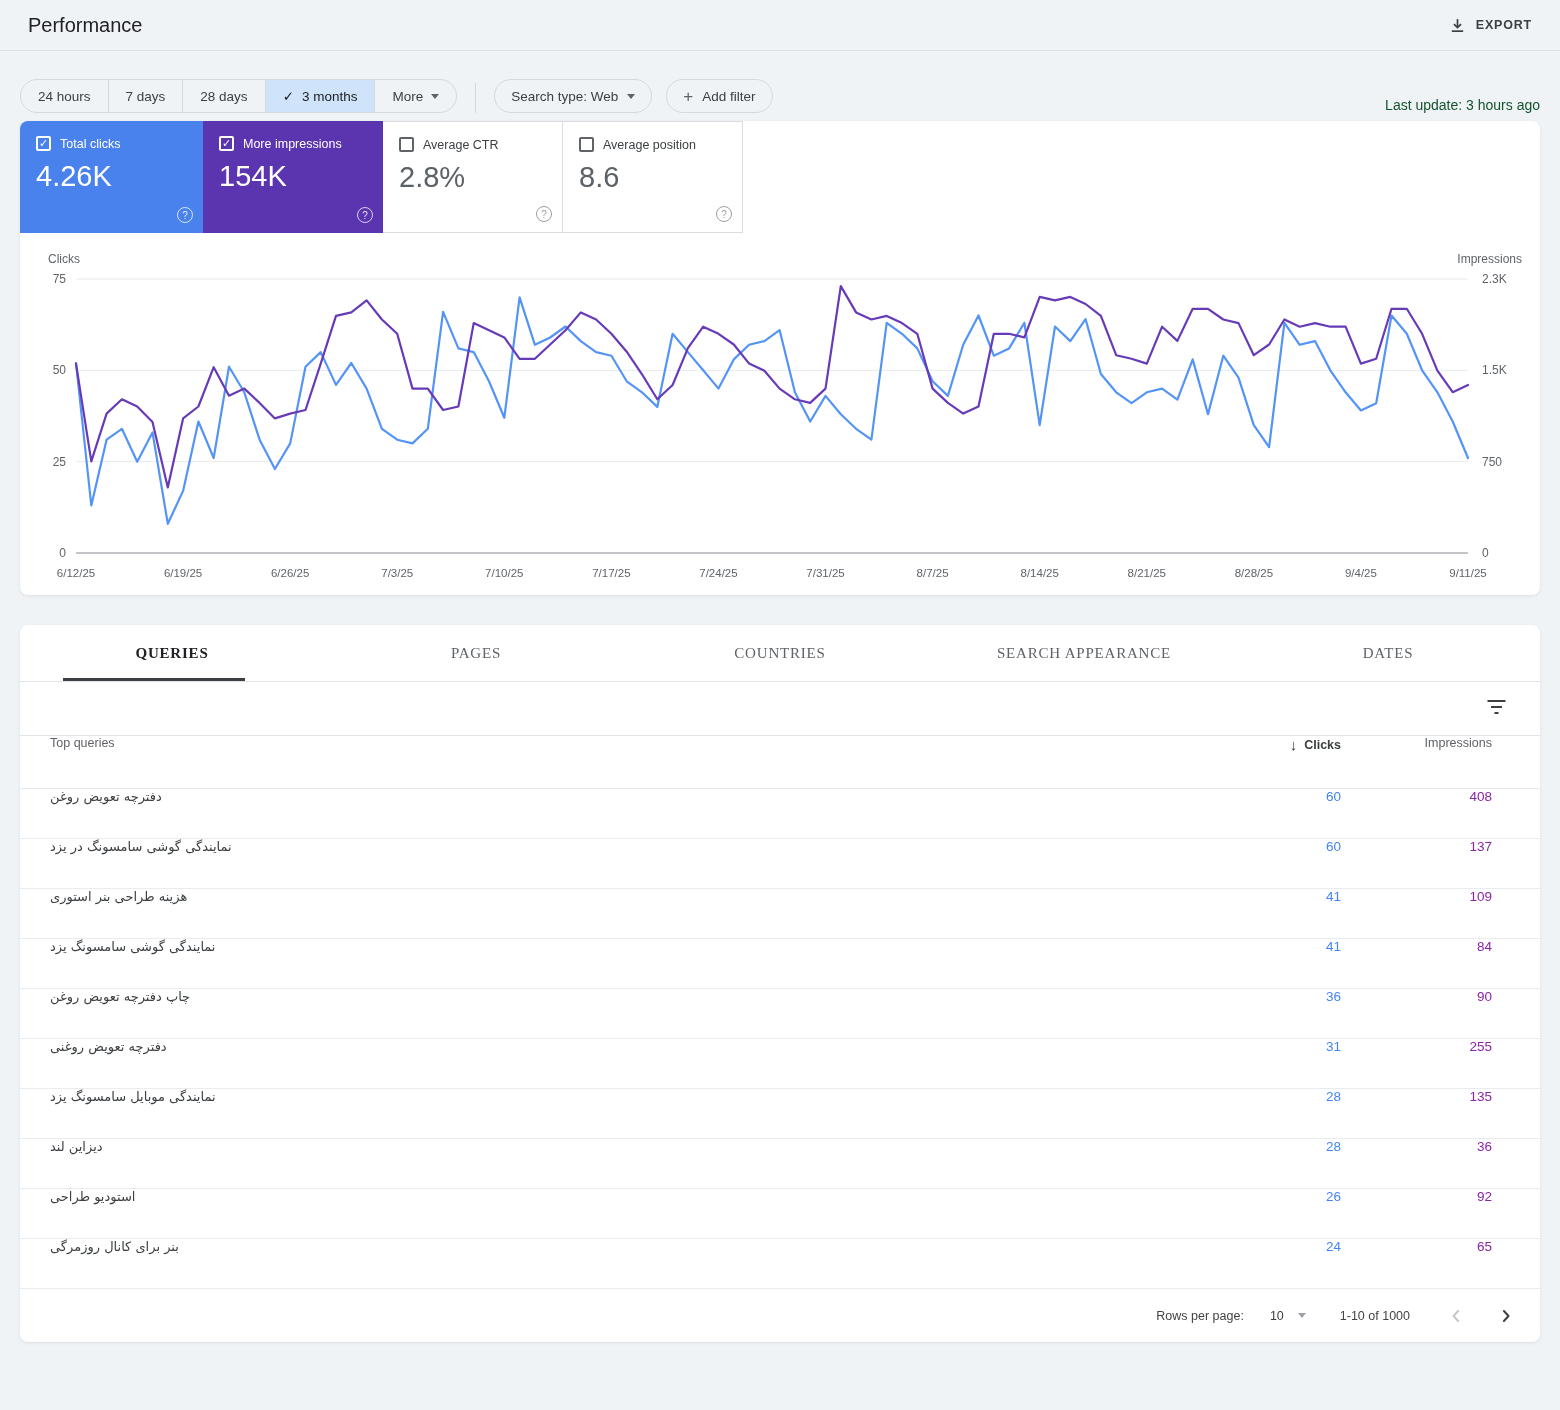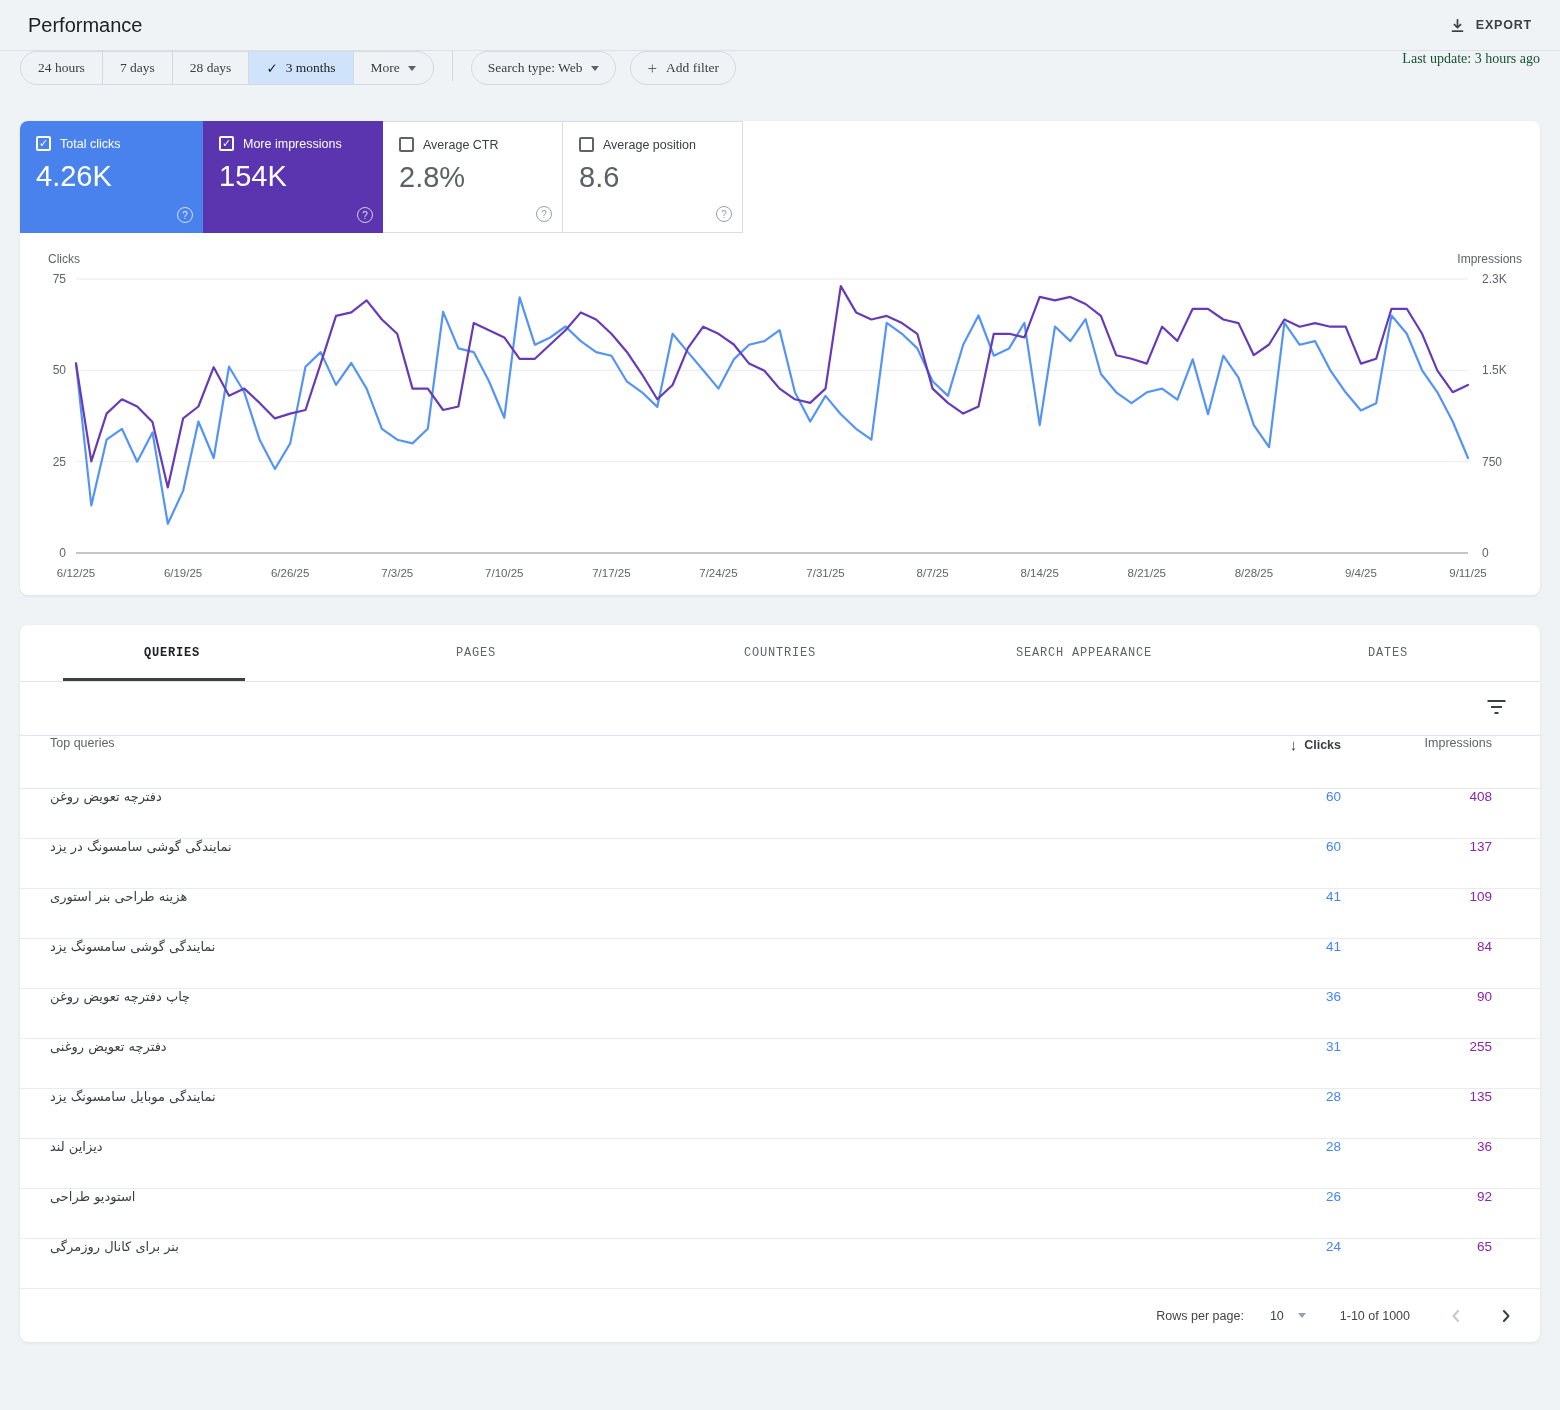--- a/index.html
+++ b/index.html
@@ -9,21 +9,21 @@
     font-family:"Liberation Sans", sans-serif; color:#202124;
     -webkit-font-smoothing:antialiased;
   }
   
   .topbar{height:51px; display:flex; align-items:center; padding:0 28px; border-bottom:1px solid #dde1e6;}
   .page-title{font-size:20px; font-weight:400; color:#202124;}
   .export-btn{margin-left:auto; display:flex; align-items:center; gap:10px; background:none; border:none;
     font-family:inherit; font-size:12.5px; font-weight:700; letter-spacing:.8px; color:#3c4043; cursor:pointer;}
   .export-btn svg{display:block;}
   
-  .filterbar{height:62px; display:flex; align-items:flex-start; padding:0 20px;font-family:Liberation Serif, serif;}
+  .filterbar{height:62px; display:flex; align-items:flex-end; padding:0 20px;}
   .range-group{display:flex; border:1px solid #d5d9de; border-radius:18px; overflow:hidden; height:34px;}
   .range-btn{display:flex; align-items:center; gap:8px; padding:0 17px; background:transparent; border:none;
     border-right:1px solid #d5d9de; font-family:inherit; font-size:13.5px; color:#3c4043; cursor:pointer; white-space:nowrap;}
   .range-btn:last-child{border-right:none;}
   .range-btn.selected{background:#cfe4fa; color:#202124; font-weight:500;}
   .caret{width:0; height:0; border-left:4px solid transparent; border-right:4px solid transparent; border-top:5px solid #5f6368; display:inline-block;}
   .vdivider{width:1px; height:30px; background:#d5d9de; margin:0 18px;}
   .chip{display:flex; align-items:center; gap:9px; height:34px; padding:0 16px; border:1px solid #d5d9de;
     border-radius:18px; background:transparent; font-family:inherit; font-size:13.5px; color:#3c4043; cursor:pointer; white-space:nowrap;}
   .chip + .chip{margin-left:14px;}
@@ -47,21 +47,21 @@
   .metric-card.plain .metric-value{color:#5c6166;}
   .help{position:absolute; right:10px; bottom:10px; width:16px; height:16px; border-radius:50%;
     display:flex; align-items:center; justify-content:center; font-size:10px;}
   .help.light{border:1.4px solid rgba(255,255,255,.75); color:rgba(255,255,255,.85);}
   .help.gray{border:1.4px solid #9aa0a6; color:#9aa0a6;}
   .chart-wrap{padding:0 0 6px;}
   svg{font-family:"Liberation Sans", sans-serif;}
   
   .table-card{margin:30px 20px 0; background:#fff; border-radius:8px; box-shadow:0 1px 3px rgba(60,64,67,.10); overflow:hidden;}
   .tabs{display:flex; border-bottom:1px solid #e0e3e7; height:57px;}
-  .tab{flex:1; position:relative; background:none; border:none; font-family:Liberation Mono, monospace; font-size:12px; letter-spacing:.8px;
+  .tab{flex:1; position:relative; background:none; border:none; font-family:Liberation Serif, serif; font-size:15px; letter-spacing:.8px;
     color:#5f6368; cursor:pointer;}
   .tab.active{color:#202124; font-weight:700;}
   .tab.active::after{content:""; position:absolute; left:14%; width:60%; bottom:0; height:3px; background:#3c4043;}
   .toolbar{height:54px; display:flex; align-items:center; justify-content:flex-end; padding:0 30px; border-bottom:1px solid #e0e3e7;}
   .filter-icon-btn{background:none; border:none; cursor:pointer; padding:4px;}
   .thead,.trow{display:flex; align-items:flex-start; padding:0 48px 0 30px;}
   .thead{height:53px; border-bottom:1px solid #e6e9ec;}
   .th-query{flex:1; font-size:12.5px; color:#5f6368;}
   .th-clicks{width:140px; display:flex; align-items:center; justify-content:flex-end; gap:7px; font-size:12.5px; font-weight:700; color:#3c4043; cursor:pointer;}
   .sort-arrow{font-size:15px; font-weight:400; color:#3c4043;}

